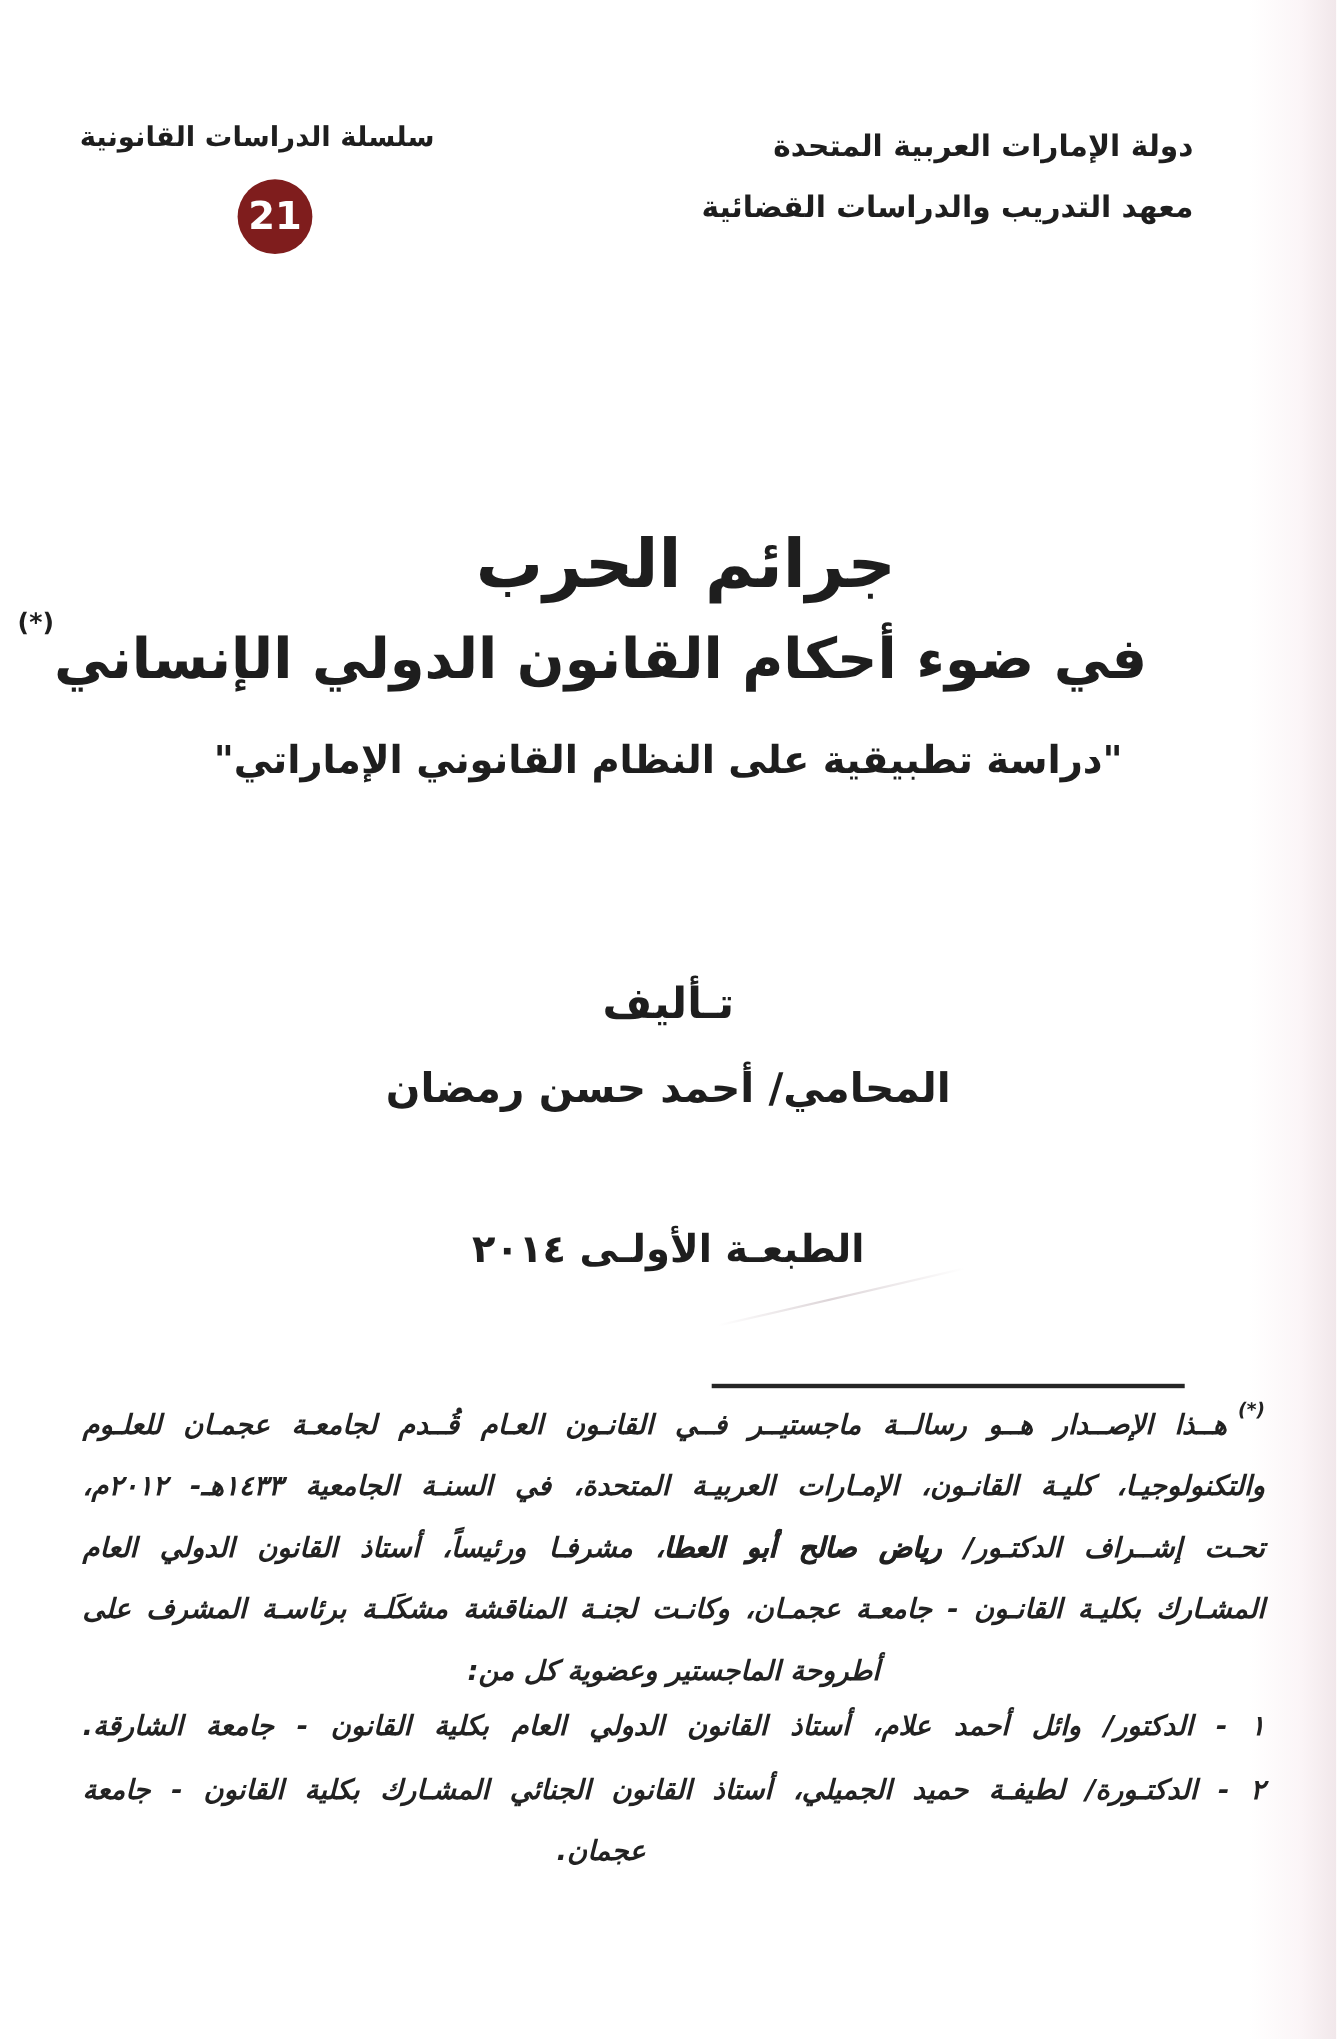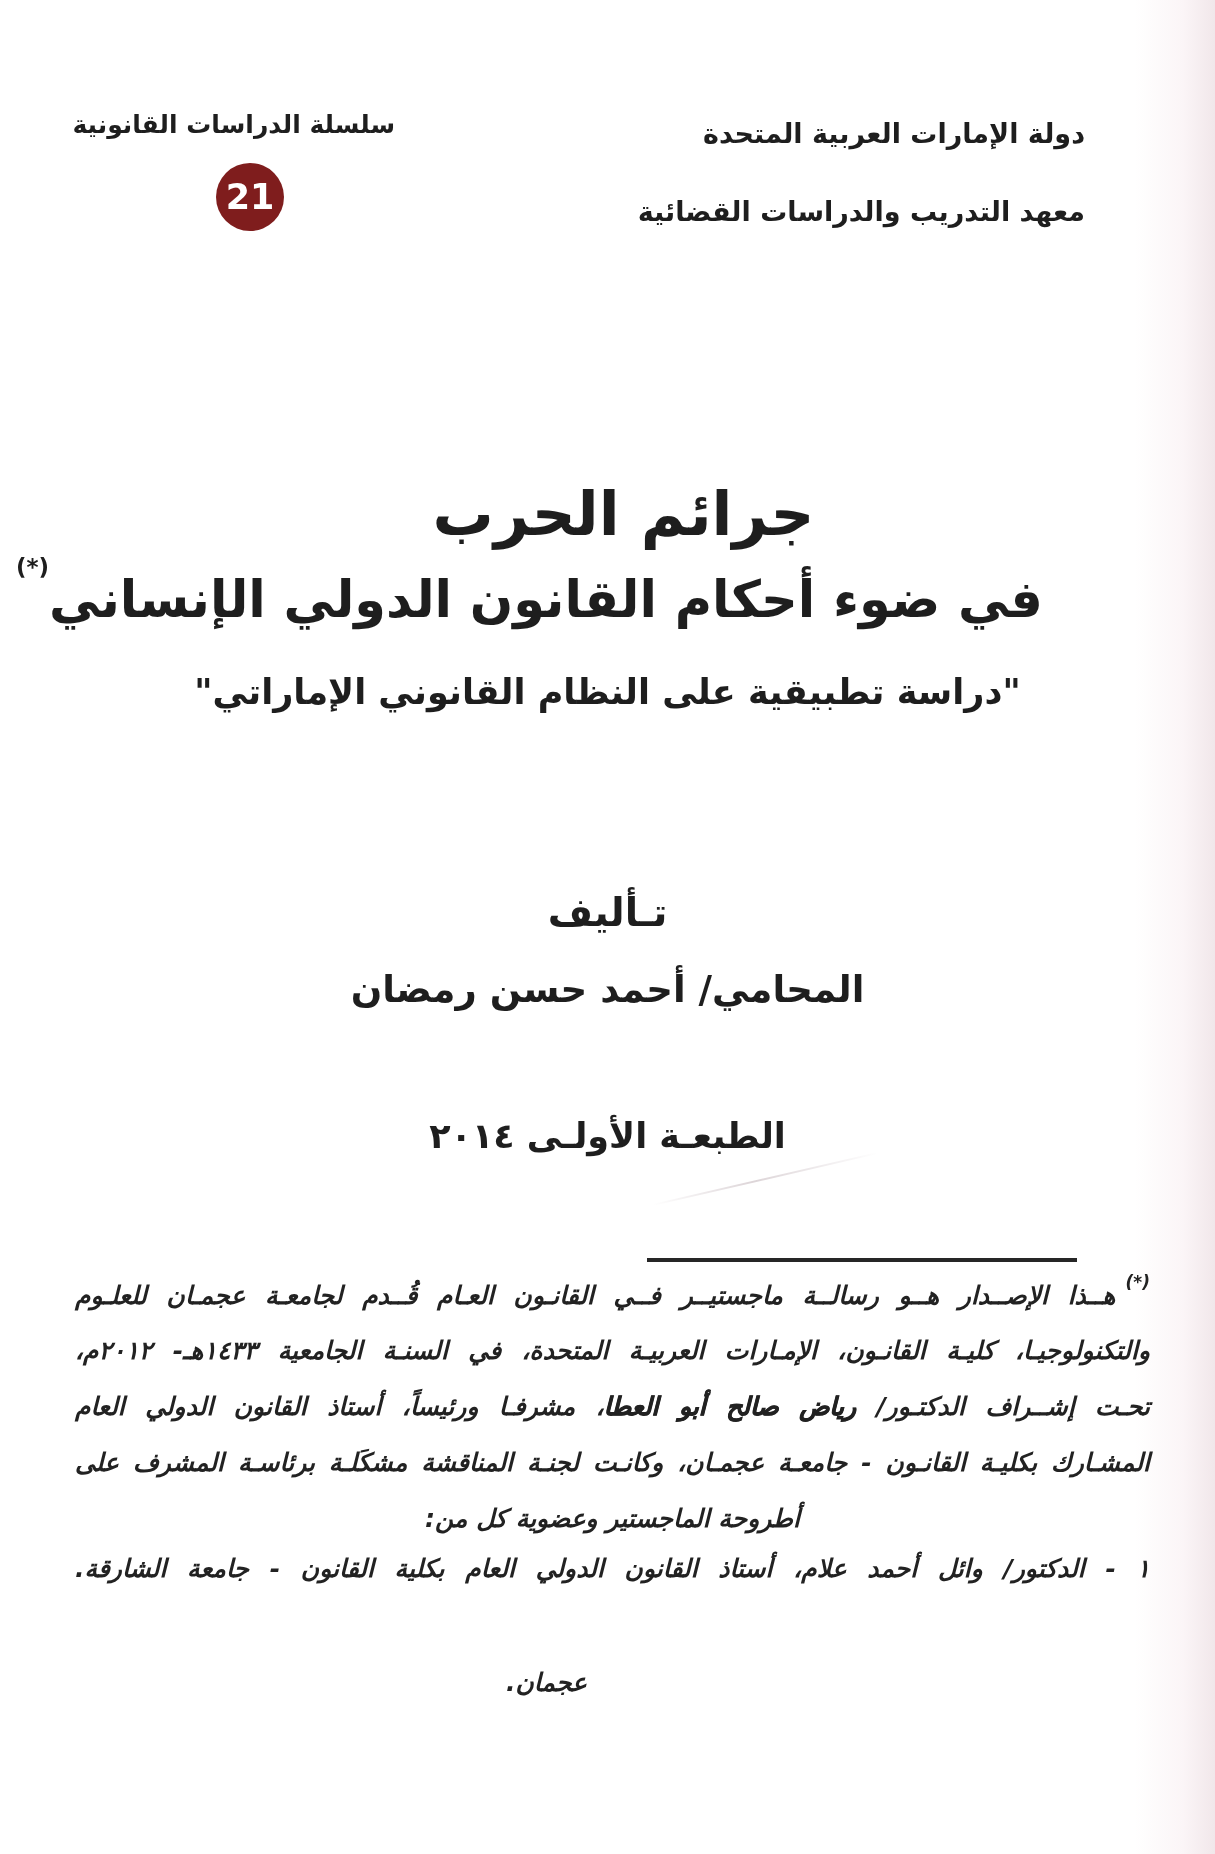--- a/index.html
+++ b/index.html
@@ -23,21 +23,21 @@
     position:absolute;top:1178px;left:650px;width:230px;height:2px;
     background:linear-gradient(90deg,rgba(214,206,209,0),#ddd5d8 45%,rgba(214,206,209,0));
     transform:rotate(-13deg);
   }
 
   
   .hdr-right{
     position:absolute;top:118px;right:130px;
     text-align:right;font-weight:bold;font-size:27px;line-height:1.15;
   }
-  .hdr-right .hdr-line + .hdr-line{margin-top:47px;}
+  .hdr-right .hdr-line + .hdr-line{margin-top:24px;}
   .hdr-left{
     position:absolute;top:110px;left:105px;width:290px;
     text-align:center;font-weight:bold;font-size:25px;white-space:nowrap;
   }
   .series-badge{
     width:68px;height:68px;border-radius:50%;
     background:#7f1d1d;color:#ffffff;
     display:flex;align-items:center;justify-content:center;
     font-size:35px;font-weight:bold;
     margin:24px auto 0 auto;
@@ -135,16 +135,17 @@
   <div class="scratch"></div>
 
   <div class="fn-divider"></div>
   <div class="footnote">
     <div class="fn-line j" style="top:0px"><sup class="fn-sup">(*)</sup><span>هــذا الإصــدار هــو رسالــة ماجستيــر فــي القانـون العـام قُــدم لجامعـة عجمـان للعلـوم</span></div>
     <div class="fn-line j" style="top:56px">والتكنولوجيـا، كليـة القانـون، الإمـارات العربيـة المتحدة، في السنـة الجامعية ١٤٣٣هـ- ٢٠١٢م،</div>
     <div class="fn-line j" style="top:112px"><span>تحـت إشــراف الدكتـور/ </span><span class="bold-name">رياض صالح أبو العطا</span><span>، مشرفـا ورئيساً، أستاذ القانون الدولي العام</span></div>
     <div class="fn-line j" style="top:168px">المشـارك بكليـة القانـون - جامعـة عجمـان، وكانـت لجنـة المناقشة مشكَلـة برئاسـة المشرف على</div>
     <div class="fn-line" style="top:224px">أطروحة الماجستير وعضوية كل من:</div>
     <div class="fn-line j" style="top:274px">١ - الدكتور/ وائل أحمد علام، أستاذ القانون الدولي العام بكلية القانون - جامعة الشارقة.</div>
+    <div class="fn-line j" style="top:332px">٢ - الدكتـورة/ لطيفـة حميد الجميلي، أستاذ القانون الجنائي المشـارك بكلية القانون - جامعة</div>
     <div class="fn-line cont" style="top:388px">عجمان.</div>
   </div>
 
 </div>
 
 </body></html>

